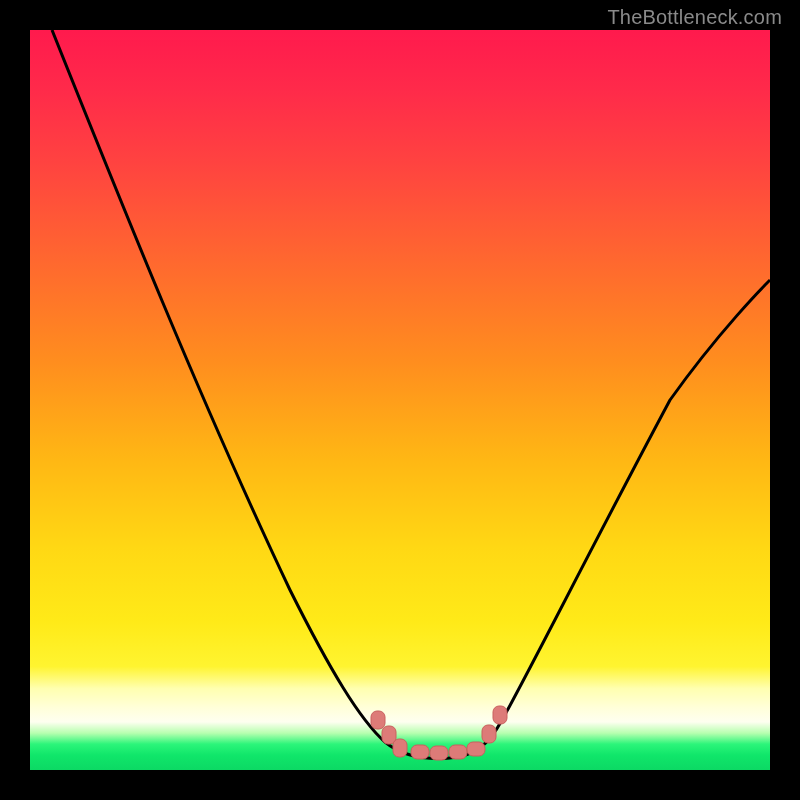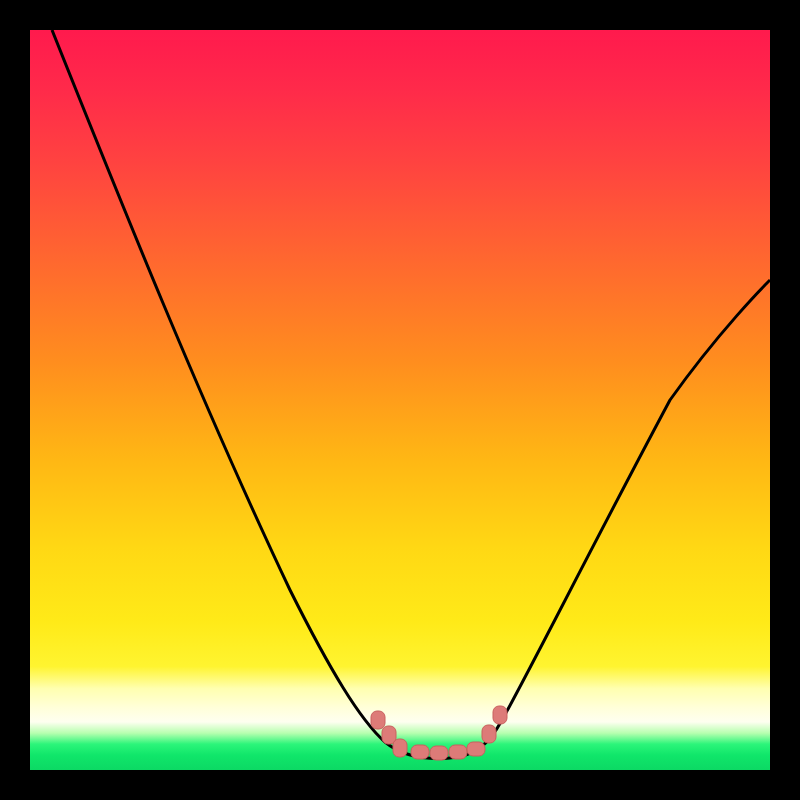--- a/index.html
+++ b/index.html
@@ -65,20 +65,21 @@
     font-weight: 500;
     letter-spacing: 0.2px;
     user-select: none;
   }
 </style>
 </head>
 <body>
 
 <div class="frame">
 
+  <div class="watermark">TheBottleneck.com</div>
 
   <div class="plot-area">
     <div class="gradient"></div>
 
     <svg class="curve-svg" viewBox="0 0 740 740">
 
       <path fill="none" stroke="#000" stroke-width="3" d="M 22 0
                C 90 170, 170 370, 260 560
                C 300 640, 330 690, 355 712
                C 372 726, 396 730, 420 728

